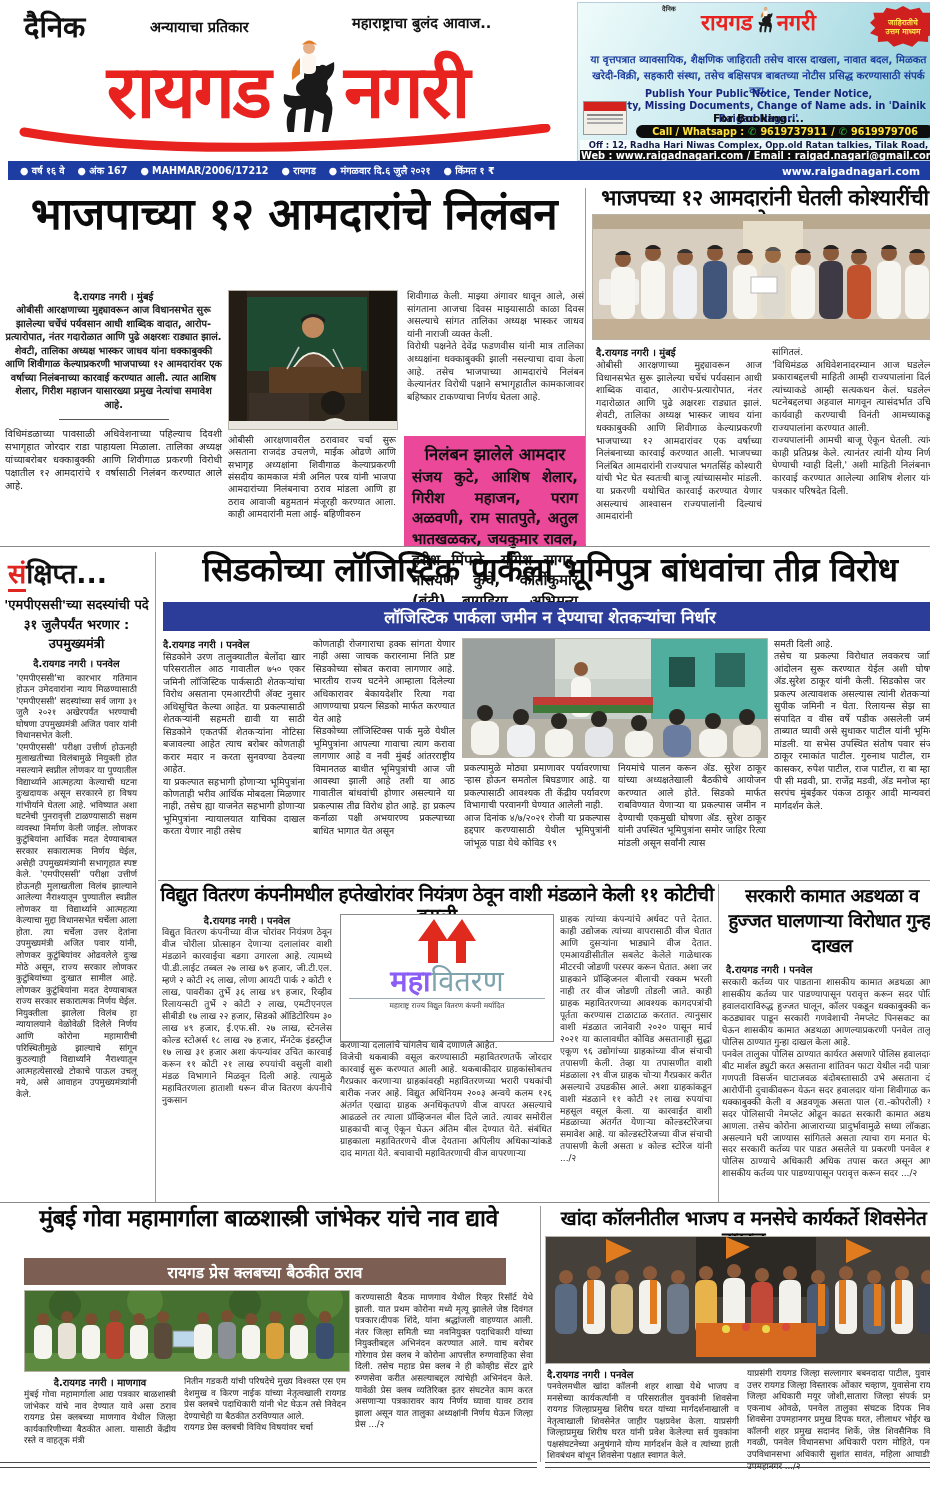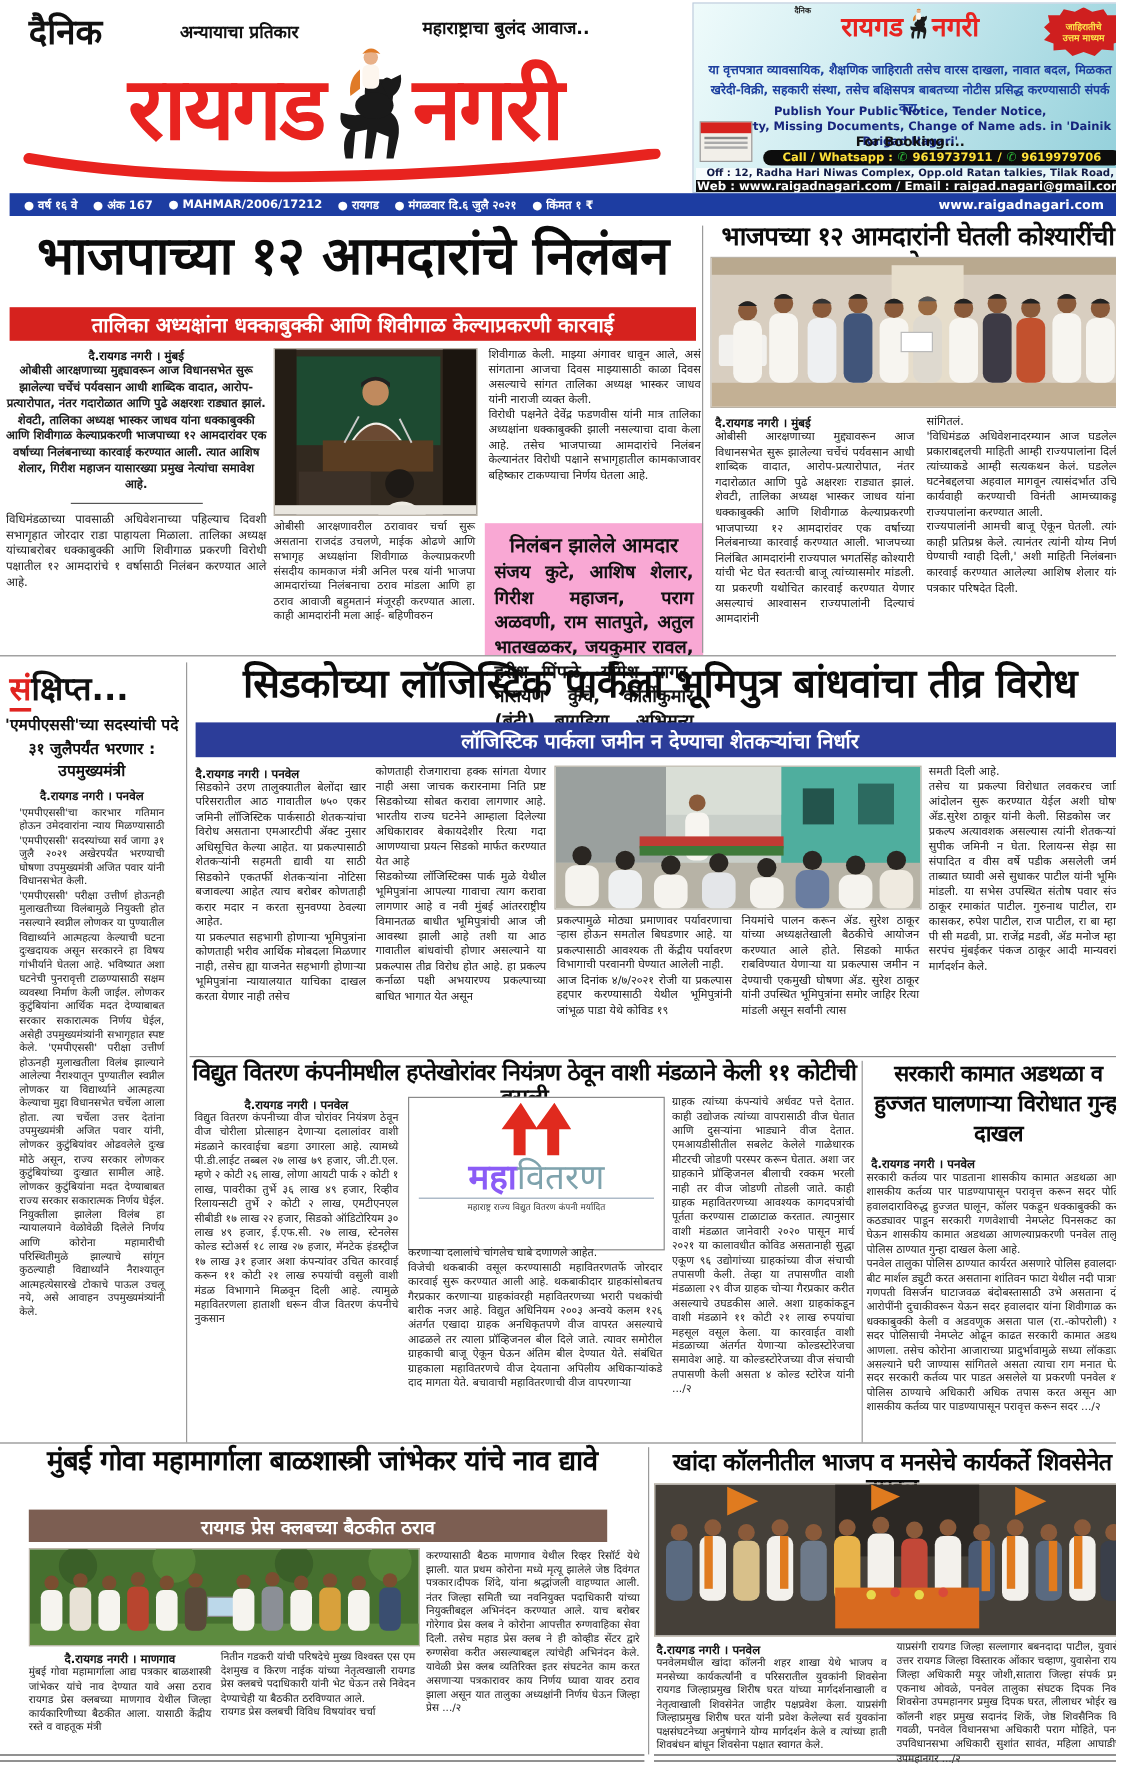--- a/index.html
+++ b/index.html
@@ -32,21 +32,21 @@
   .webbar{background:#0d0d0d;color:#fff;font-weight:bold;font-size:9.8px;display:flex;align-items:center;justify-content:center;}
   .wicon{color:#2ebd3a;font-size:10px;}
   
   #datestrip{background:#1d3da2;color:#fff;display:flex;align-items:center;gap:13px;
              padding:0 12px;font-size:9.6px;font-weight:600;}
   #datestrip .site{margin-left:auto;margin-right:26px;font-weight:800;font-size:10.6px;}
   
   .redbar{background:#d6221e;color:#fff;font-weight:800;font-size:17px;display:flex;align-items:center;justify-content:center;}
   .bluebar{background:#2c3d99;color:#fff;font-weight:800;font-size:16.5px;display:flex;align-items:center;justify-content:center;}
   .brownbar{background:#7c5e52;color:#fff;font-weight:800;font-size:15.5px;display:flex;align-items:center;justify-content:center;}
-  .suspbox{background:#f9a8d4;padding:6px 8px;}
+  .suspbox{background:#ec4899;padding:6px 8px;}
   .photo{display:block;border:1px solid #b9b2a6;}
   
   .mvbox{background:#fff;border:1px solid #8a8a8a;text-align:center;padding-top:4px;}
   .mv-maha{font-size:29px;font-weight:800;color:#8b5cf6;}
   .mv-vitaran{font-size:29px;font-weight:400;color:#7fa3ad;}
   .mv-sub{font-size:7.4px;color:#333;margin-top:1px;}
   .brief-head{font-size:27px;font-weight:800;}
   .brief-head .red{color:#e02420;border-bottom:3px solid #e02420;}
 </style>
 </head>
@@ -118,21 +118,20 @@
     <span>● अंक 167</span>
     <span>● MAHMAR/2006/17212</span>
     <span>● रायगड</span>
     <span>● मंगळवार दि.६ जुलै २०२१</span>
     <span>● किंमत १ ₹</span>
     <span class="site">www.raigadnagari.com</span>
   </div>
 
   <div class="abs" style="left:0;top:184px;width:588px;height:362px;">
     <div class="abs headline center" style="left:2px;top:6px;width:584px;font-size:44px;">भाजपाच्या १२ आमदारांचे निलंबन</div>
-    <div class="abs redbar" style="left:8px;top:72px;width:572px;height:28px;">तालिका अध्यक्षांना धक्काबुक्की आणि शिवीगाळ केल्याप्रकरणी कारवाई</div>
     <div class="abs" style="left:5px;top:106px;width:217px;">
       <div class="byline center">दै.रायगड नगरी । मुंबई</div>
       <div class="body-sm bold center" style="font-size:9.7px;line-height:1.4;">ओबीसी आरक्षणाच्या मुद्द्यावरून आज विधानसभेत सुरू झालेल्या चर्चेचं पर्यवसान आधी शाब्दिक वादात, आरोप-प्रत्यारोपात, नंतर गदारोळात आणि पुढे अक्षरशः राड्यात झालं. शेवटी, तालिका अध्यक्ष भास्कर जाधव यांना धक्काबुक्की आणि शिवीगाळ केल्याप्रकरणी भाजपाच्या १२ आमदारांवर एक वर्षाच्या निलंबनाच्या कारवाई करण्यात आली. त्यात आशिष शेलार, गिरीश महाजन यासारख्या प्रमुख नेत्यांचा समावेश आहे.</div>
       <div style="width:110px;border-top:1px solid #555;margin:7px auto;"></div>
       <div class="body-sm jtext" style="font-size:9.7px;">विधिमंडळाच्या पावसाळी अधिवेशनाच्या पहिल्याच दिवशी सभागृहात जोरदार राडा पाहायला मिळाला. तालिका अध्यक्ष यांच्याबरोबर धक्काबुक्की आणि शिवीगाळ प्रकरणी विरोधी पक्षातील १२ आमदारांचे १ वर्षासाठी निलंबन करण्यात आले आहे.</div>
     </div>
     <svg class="abs photo" style="left:228px;top:106px;" width="168" height="138" viewBox="0 0 168 138">
       <rect width="168" height="138" fill="#32291f"></rect>
       <rect x="18" y="6" width="120" height="74" fill="#1d4a31"></rect>
       <rect x="0" y="0" width="18" height="138" fill="#241d15"></rect>

